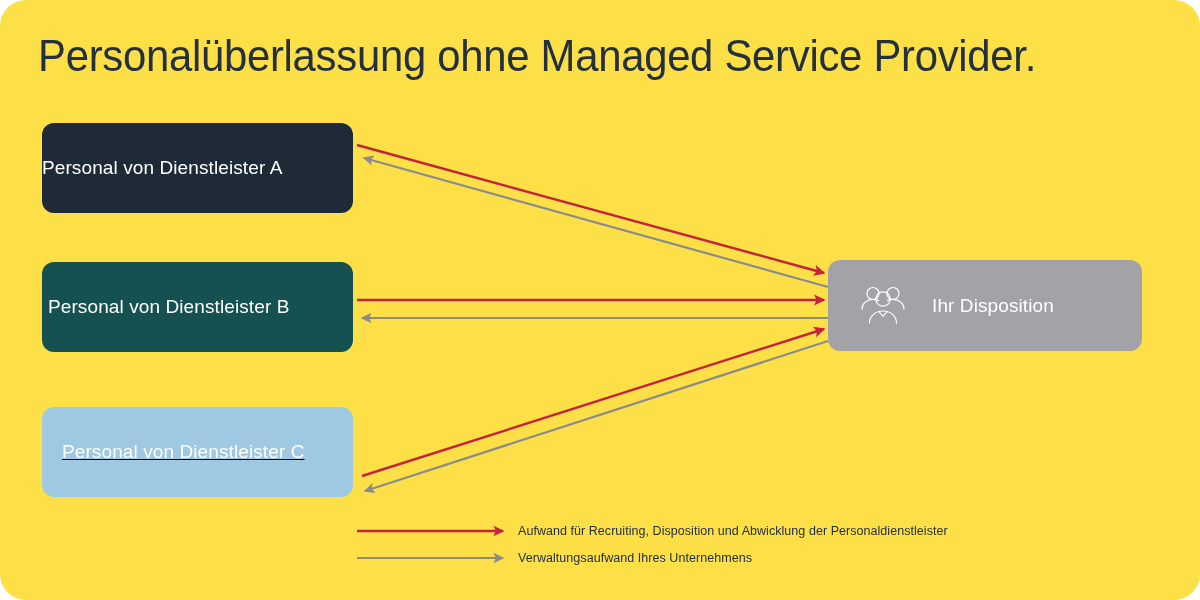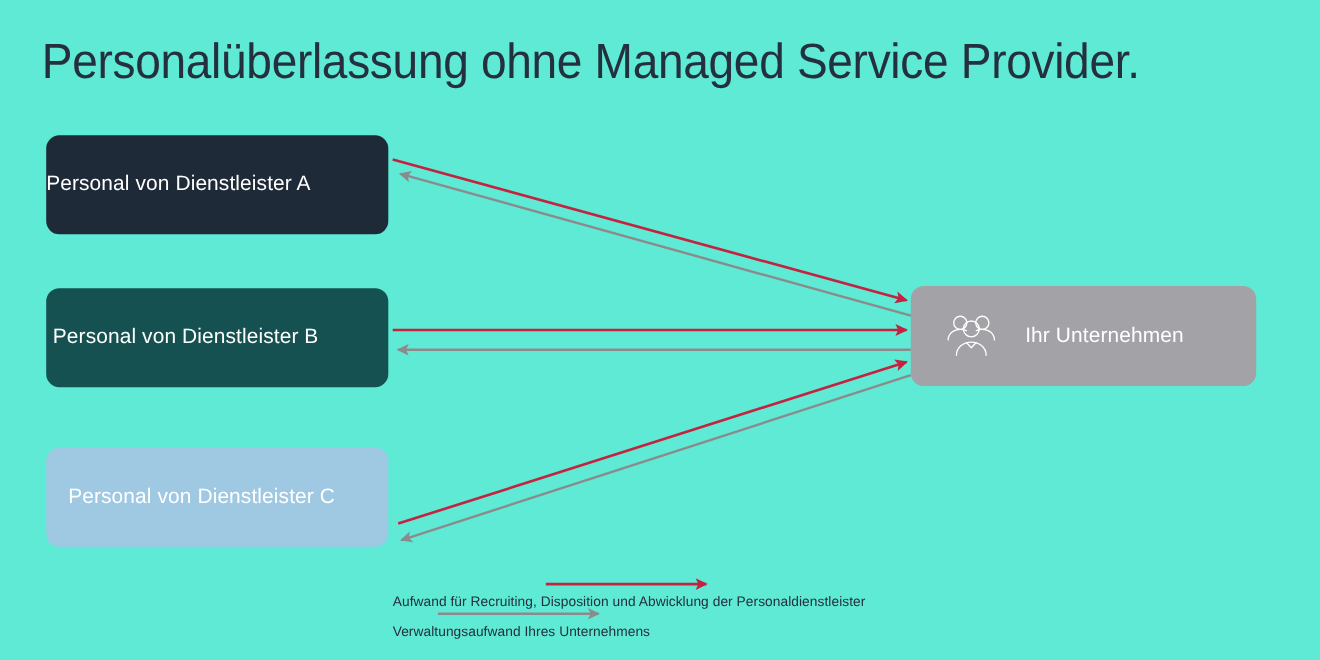--- a/index.html
+++ b/index.html
@@ -7,22 +7,23 @@
     padding: 0;
     background: #ffffff;
   }
   body {
     font-family: "Liberation Sans", sans-serif;
   }
   #canvas {
     position: relative;
     width: 1200px;
     height: 600px;
-    background: #5eead4;
+    background: #fde047;
     overflow: hidden;
+    border-radius: 26px;
   }
   #title {
     position: absolute;
     left: 38px;
     top: 30px;
     font-family: "Liberation Sans Narrow", "Liberation Sans", sans-serif;
     font-size: 45px;
     font-weight: 400;
     letter-spacing: -0.3px;
     color: #25303f;
@@ -51,20 +52,21 @@
   }
   #node-b {
     left: 42px; top: 262px; width: 311px; height: 90px;
     background: #155150;
     padding-left: 6px;
   }
   #node-c {
     left: 42px; top: 407px; width: 311px; height: 90px;
     background: #9fc8e3;
     padding-left: 20px;
+    text-decoration: underline;
   }
   #node-company {
     left: 828px; top: 260px; width: 314px; height: 91px;
     background: #a2a2a7;
     padding-left: 28px;
     gap: 22px;
   }
   #company-icon {
     width: 54px;
     height: 44px;
@@ -75,21 +77,20 @@
     position: absolute;
     left: 0; top: 0;
     width: 1200px;
     height: 600px;
     pointer-events: none;
   }
   .legend-row {
     position: absolute;
     display: flex;
     align-items: center;
-    flex-direction: column;
   }
   .legend-text {
     font-family: "Liberation Sans Narrow", "Liberation Sans", sans-serif;
     font-size: 12.5px;
     color: #25303f;
     white-space: nowrap;
     letter-spacing: 0.05px;
   }
   #legend-row-red { left: 357px; top: 522px; }
   #legend-row-gray { left: 357px; top: 549px; }
@@ -120,21 +121,21 @@
       <g fill="none" stroke="#ffffff" stroke-width="1.2" stroke-linecap="round" stroke-linejoin="round">
         <circle cx="17" cy="9.5" r="6"></circle>
         <path d="M6 25c0-5.6 4.9-9.6 11-9.6 2 0 3.9.4 5.5 1.2"></path>
         <circle cx="37" cy="9.5" r="6"></circle>
         <path d="M48 25c0-5.6-4.9-9.6-11-9.6-2 0-3.9.4-5.5 1.2"></path>
         <circle cx="27" cy="15" r="7.2"></circle>
         <path d="M13.5 39c0-7 6-12 13.5-12s13.5 5 13.5 12"></path>
         <path d="M22.8 27.6 27 32.2l4.2-4.6"></path>
       </g>
     </svg>
-    <span class="node-label">Ihr Unternehmen</span>
+    <span class="node-label">Ihr Disposition</span>
   </div>
 
   <svg id="arrows" viewBox="0 0 1200 600">
     <defs>
       <marker id="arrow-red" viewBox="0 0 10 10" refX="8.4" refY="5" markerWidth="5.2" markerHeight="5.2" orient="auto-start-reverse">
         <path d="M0.4 0.6 L9.6 5 L0.4 9.4 L2.4 5 Z" fill="#c4223f"></path>
       </marker>
       <marker id="arrow-gray" viewBox="0 0 10 10" refX="8.4" refY="5" markerWidth="5.4" markerHeight="5.4" orient="auto-start-reverse">
         <path d="M0.4 0.6 L9.6 5 L0.4 9.4 L2.4 5 Z" fill="#8b8b8e"></path>
       </marker>

